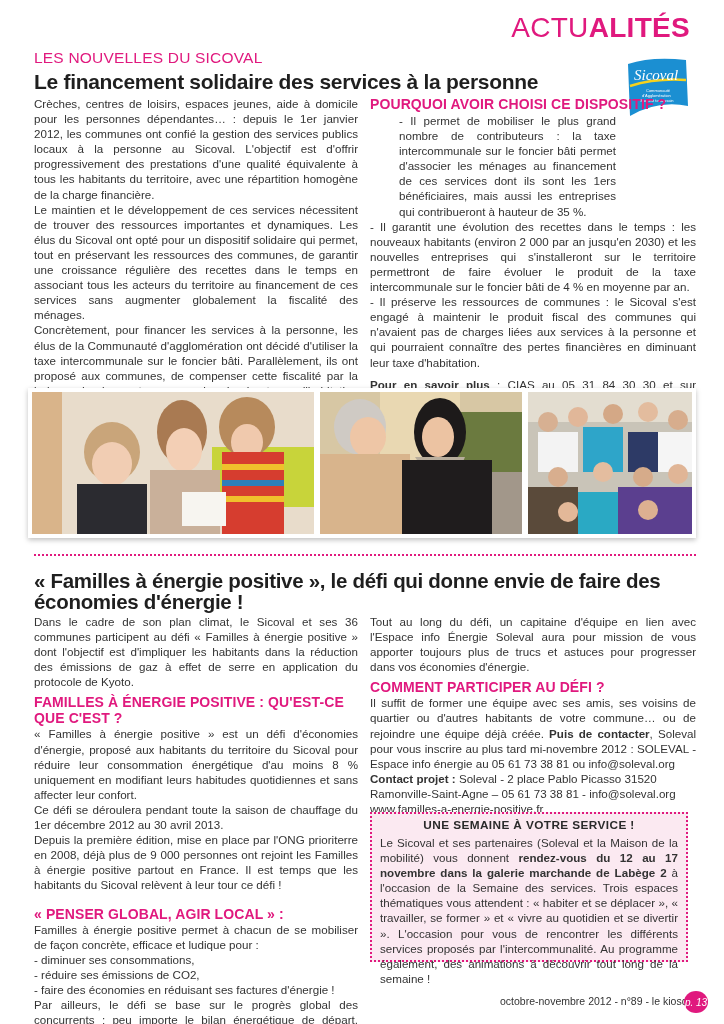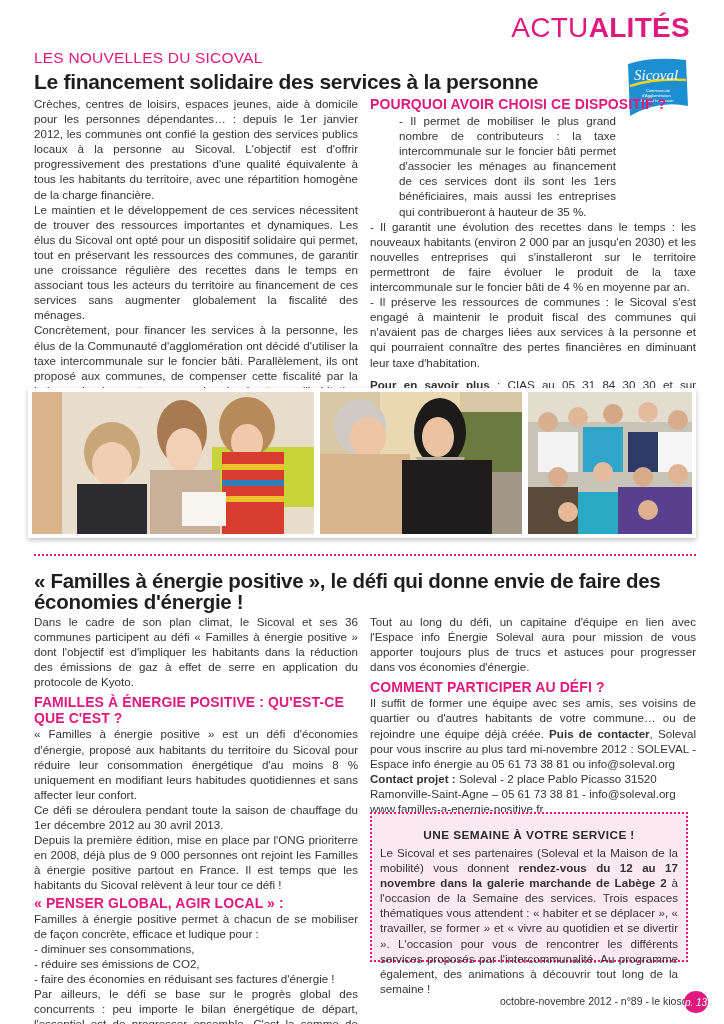--- a/index.html
+++ b/index.html
@@ -27,21 +27,21 @@
   }
   .photos {
     left: 28px; top: 388px; width: 668px; height: 150px;
     background: #fff; box-shadow: 0 2px 5px rgba(0,0,0,0.25);
   }
   .photo { position: absolute; top: 4px; height: 142px; overflow: hidden; }
   .divider { left: 34px; top: 554px; width: 662px; border-top: 2px dotted #e0197e; }
   .headline2 { left: 34px; top: 570px; width: 660px; font-size: 20.5px; font-weight: bold; line-height: 21px; color: #1f1f1f; letter-spacing: -0.3px; }
   .callout {
     left: 370px; top: 812px; width: 318px; height: 150px; background: #fbe9f1;
-    border: 2px dotted #e0197e; box-sizing: border-box; padding: 14px 8px;
+    border: 2px dotted #e0197e; box-sizing: border-box; padding: 4px 8px;
   }
   .callout-title { text-align: center; font-weight: bold; font-size: 11.8px; color: #2a2a2a; letter-spacing: 0.4px; margin-bottom: 3px; }
   .footer-text { left: 500px; top: 995px; font-size: 10.5px; color: #333; }
   .page-badge {
     left: 684px; top: 991px; width: 24px; height: 22px; border-radius: 50%;
     background: #e0197e; color: #fff; font-size: 10px; font-style: italic;
     display: flex; align-items: center; justify-content: center;
   }
 </style>
 </head>
@@ -148,21 +148,21 @@
 <div class="abs headline2">« Familles à énergie positive », le défi qui donne envie de faire des économies d'énergie !</div>
 
 <div class="abs col-left" style="top:614px;">
   <p class="body-text">Dans le cadre de son plan climat, le Sicoval et ses 36 communes participent au défi « Familles à énergie positive » dont l'objectif est d'impliquer les habitants dans la réduction des émissions de gaz à effet de serre en application du protocole de Kyoto.</p>
   <div class="pink-h" style="margin-top:5px;">FAMILLES À ÉNERGIE POSITIVE : QU'EST-CE QUE C'EST ?</div>
   <div class="body-text">
     <p>« Familles à énergie positive » est un défi d'économies d'énergie, proposé aux habitants du territoire du Sicoval pour réduire leur consommation énergétique d'au moins 8 % uniquement en modifiant leurs habitudes quotidiennes et sans affecter leur confort.</p>
     <p>Ce défi se déroulera pendant toute la saison de chauffage du 1er décembre 2012 au 30 avril 2013.</p>
     <p>Depuis la première édition, mise en place par l'ONG prioriterre en 2008, déjà plus de 9 000 personnes ont rejoint les Familles à énergie positive partout en France. Il est temps que les habitants du Sicoval relèvent à leur tour ce défi !</p>
   </div>
-  <div class="pink-h" style="margin-top:2px;">« PENSER GLOBAL, AGIR LOCAL » :</div>
+  <div class="pink-h" style="margin-top:13px;">« PENSER GLOBAL, AGIR LOCAL » :</div>
   <div class="body-text">
     <p>Familles à énergie positive permet à chacun de se mobiliser de façon concrète, efficace et ludique pour :</p>
     <p style="text-align:left;">- diminuer ses consommations,</p>
     <p style="text-align:left;">- réduire ses émissions de CO2,</p>
     <p style="text-align:left;">- faire des économies en réduisant ses factures d'énergie !</p>
     <p>Par ailleurs, le défi se base sur le progrès global des concurrents : peu importe le bilan énergétique de départ, l'essentiel est de progresser ensemble. C'est la somme de tous les efforts qui fera la différence…</p>
   </div>
 </div>
 
 <div class="abs col-right" style="top:614px;">

